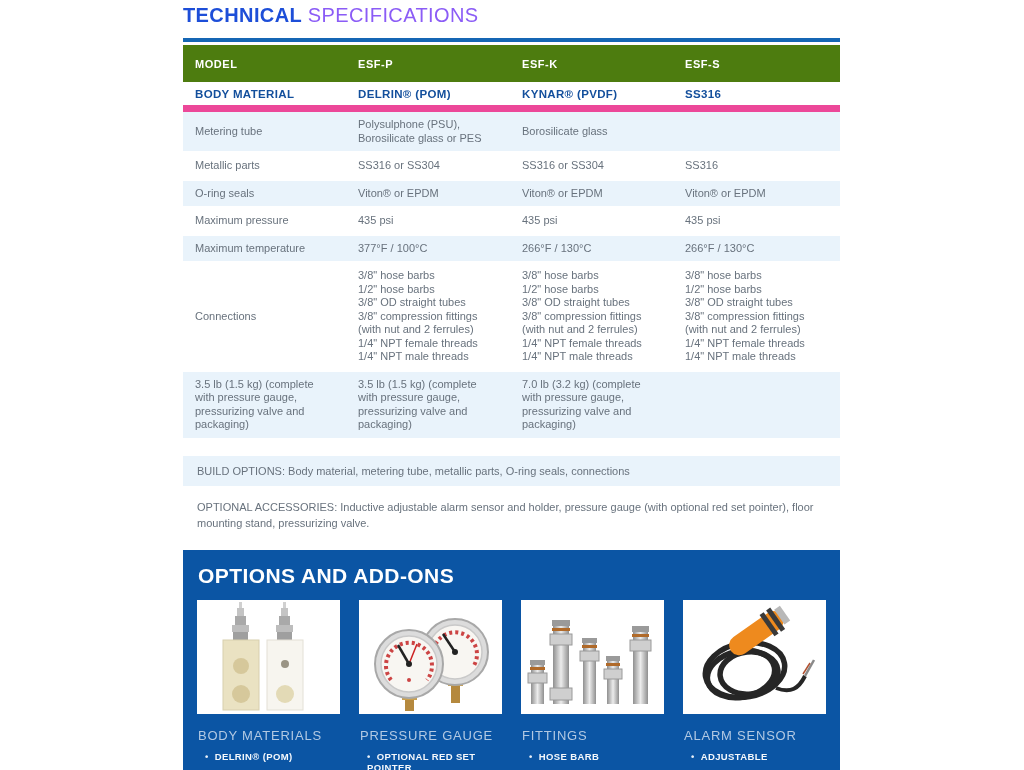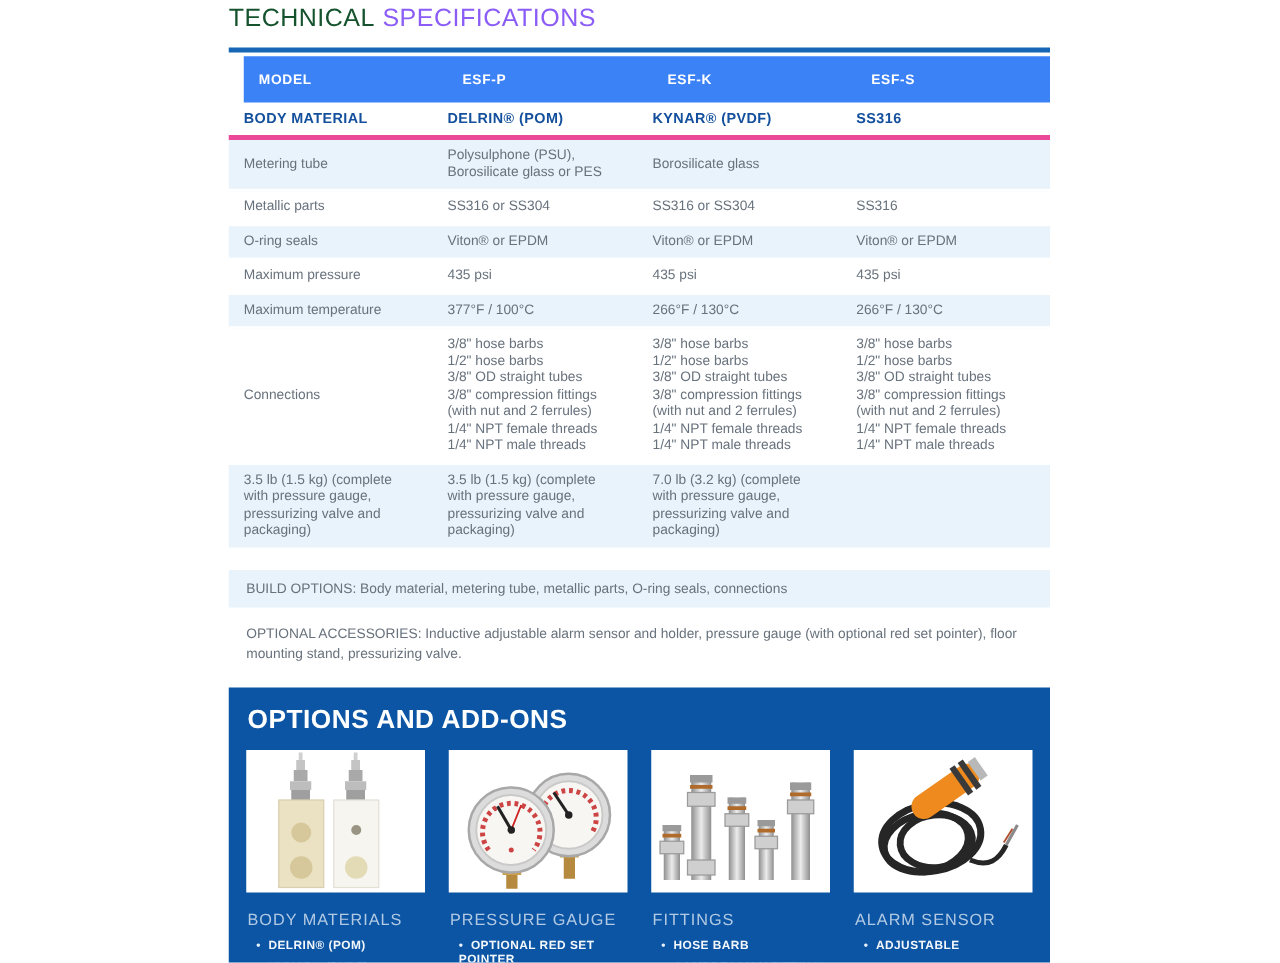--- a/index.html
+++ b/index.html
@@ -2,35 +2,35 @@
 <html><head>
 <meta charset="utf-8">
 <style>
   * { margin:0; padding:0; box-sizing:border-box; }
   html,body { width:1024px; height:770px; background:#ffffff; overflow:hidden;
     font-family:"Liberation Sans", sans-serif; }
   .content { width:657px; margin-left:183px; padding-top:4px; }
 
   
   .page-title { font-size:20px; letter-spacing:.02em; white-space:nowrap; }
-  .t-bold  { color:#14532d; font-weight:normal; }
+  .t-bold  { color:#1d4ed8; font-weight:bold; }
   .t-light { color:#8b5cf6; font-weight:normal; }
   .title-rule { height:4px; background:#1566B4; margin-top:11px; }
 
   
   .spec-table { margin-top:3px; font-size:11px; }
   .tgrid { display:grid; grid-template-columns:163px 164px 163px 167px; }
-  .thead { background:#3b82f6; height:37px; align-items:center;margin-left:12px; }
+  .thead { background:#4d7c0f; height:37px; align-items:center; }
   .thead .cell { color:#ffffff; font-weight:bold; letter-spacing:.05em; padding:0 12px; }
   .trow { border-bottom:2px solid #ffffff; }
   .trow.alt { background:#E9F3FB; }
   .trow .cell { padding:6px 12px 6px 12px; color:#68727D; line-height:13.5px;
     display:flex; flex-direction:column; justify-content:center; min-height:24px; }
   .trow .cell .line { display:block; }
-  .bodymat { height:30px; align-items:center; border-bottom:4px solid #ec4899; }
+  .bodymat { height:30px; align-items:center; border-bottom:7px solid #ec4899; }
   .bodymat .cell { color:#134F9C; font-weight:bold; font-size:11.5px; letter-spacing:.03em;
     padding:0 12px; display:flex; align-items:center; }
 
   
   .build-options { margin-top:16px; background:#E9F3FB; color:#68727D; font-size:11px;
     padding:9px 14px; }
   .optional-acc { margin-top:13px; color:#68727D; font-size:11px; line-height:16px;
     padding:0 14px; }
 
   

